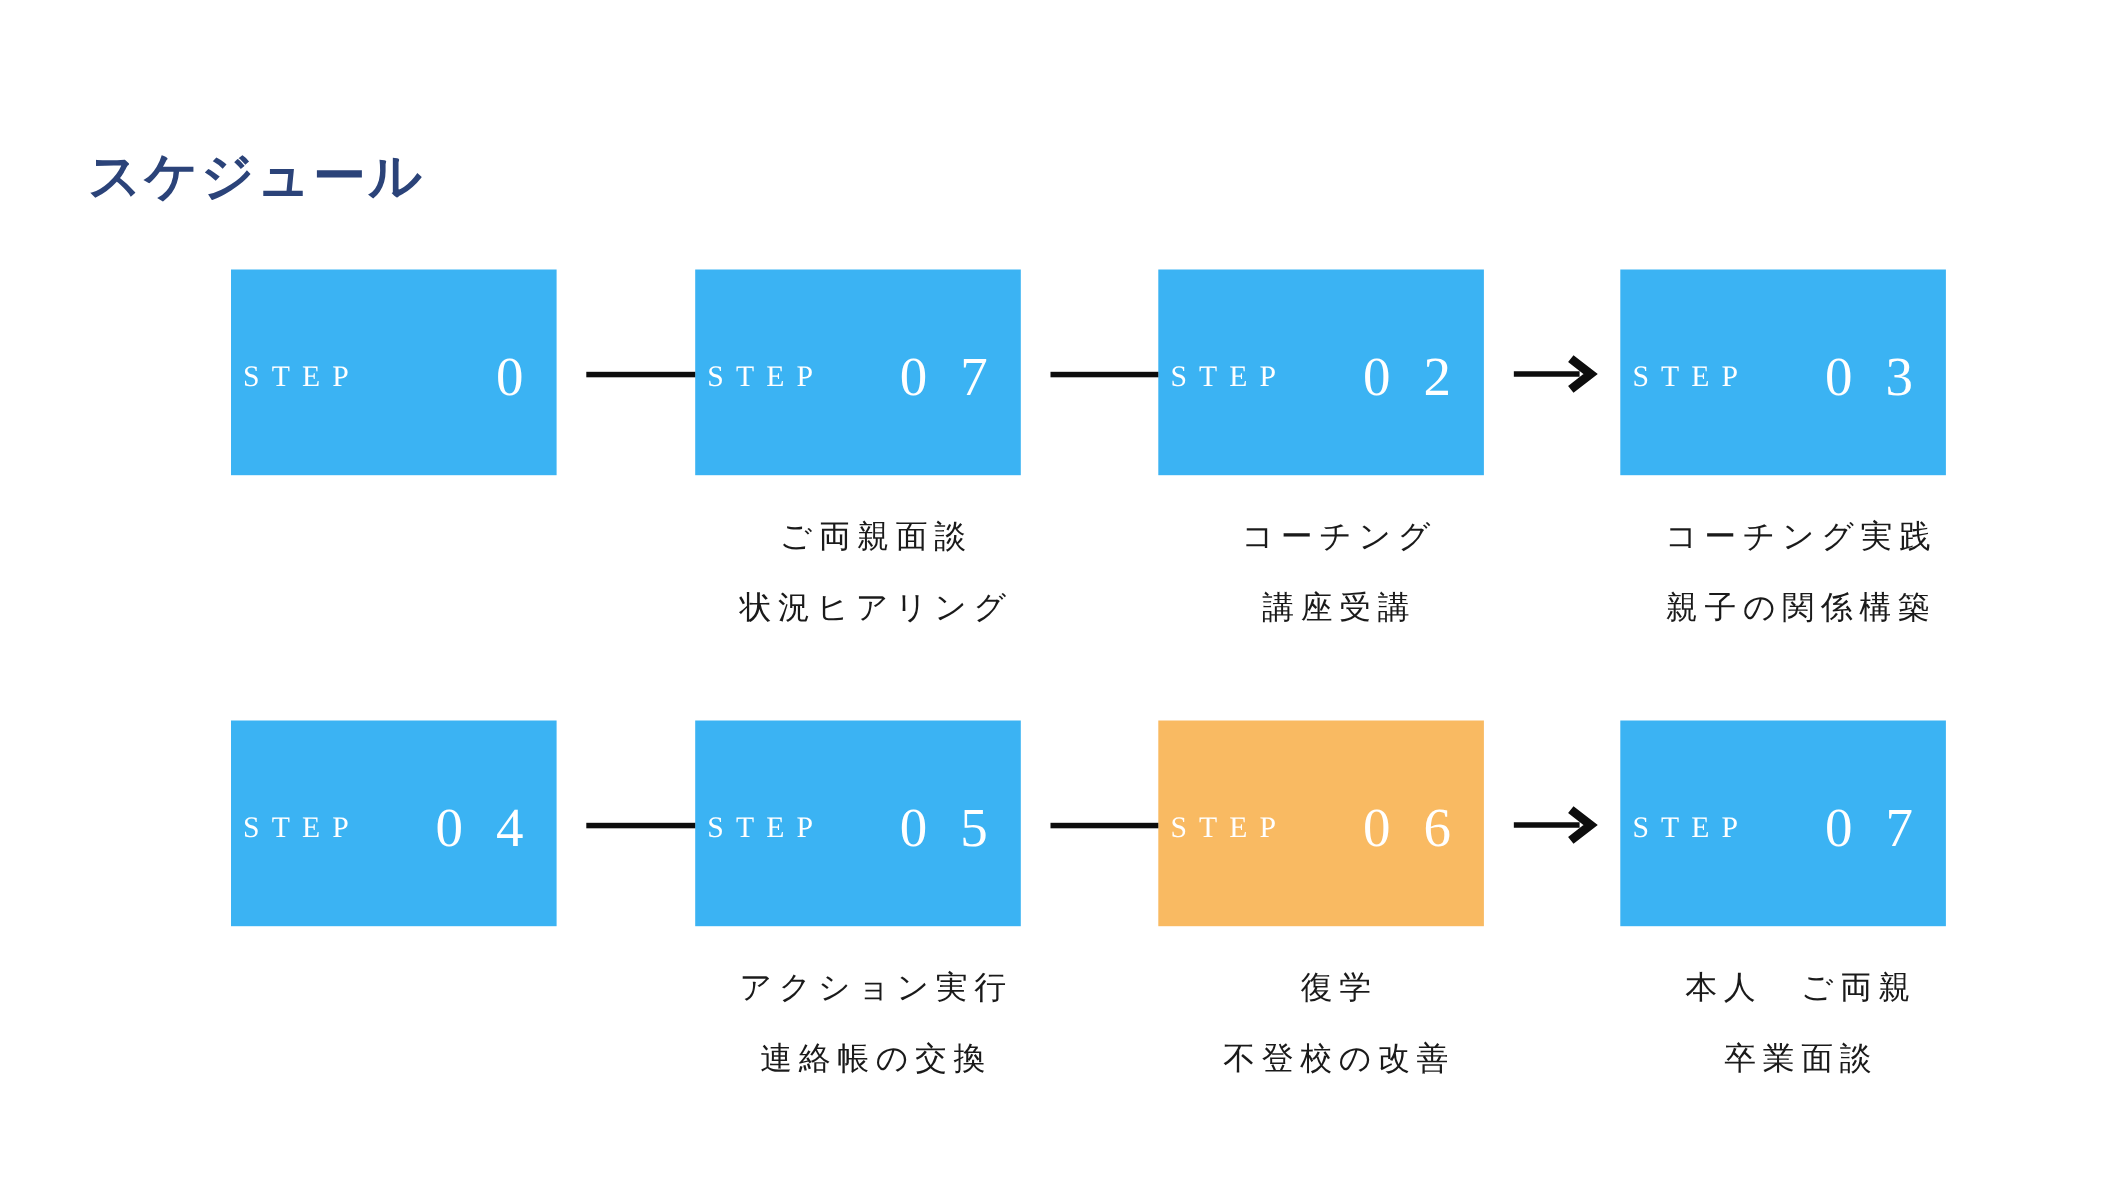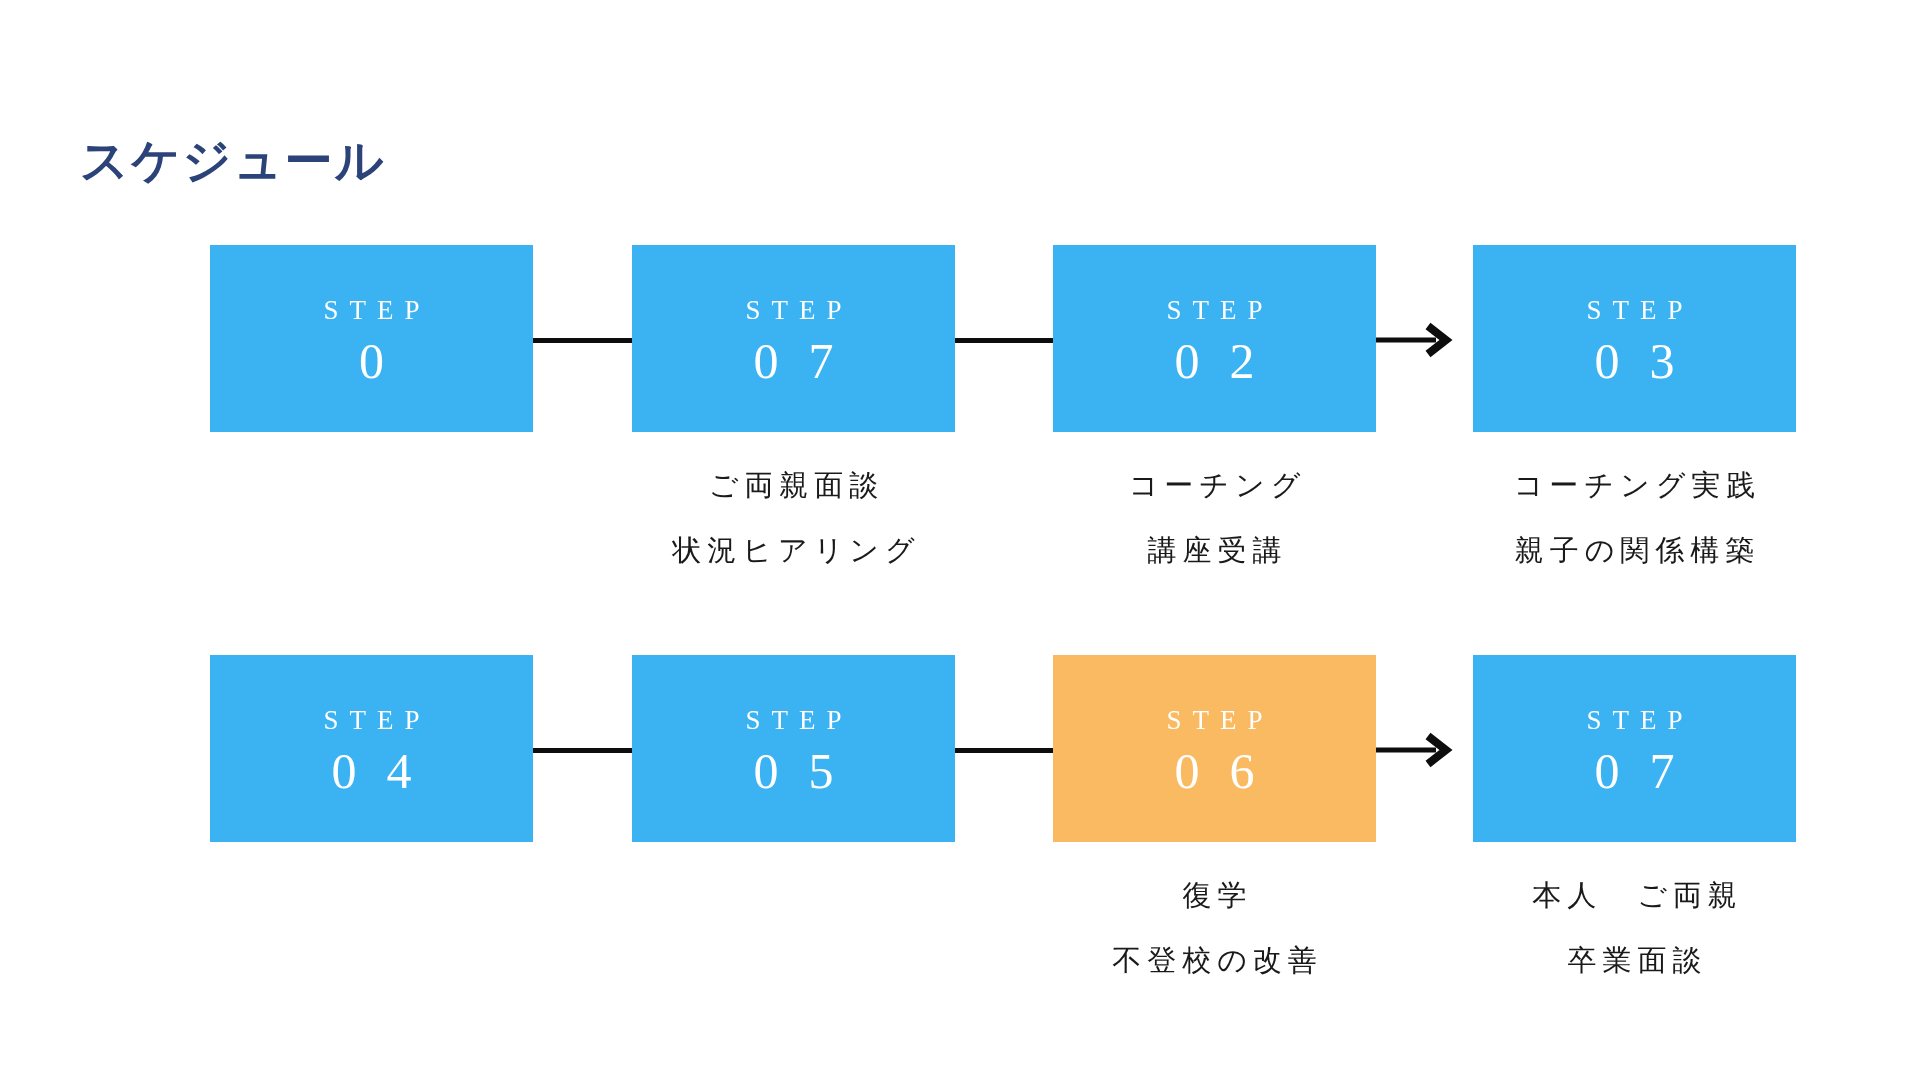--- a/index.html
+++ b/index.html
@@ -30,26 +30,26 @@
     position: absolute;
     width: 323px;
   }
   .cell.c0 { left: 210px; }
   .cell.c1 { left: 632px; }
   .cell.c2 { left: 1053px; }
   .cell.c3 { left: 1473px; }
   .cell.r0 { top: 245px; }
   .cell.r1 { top: 655px; }
   .step-box {
-    width: 323px;
+    width: 296px;
     height: 187px;
     display: flex;
-    flex-direction: column;
+    flex-direction: row;
     align-items: center;
-    justify-content: center;
+    justify-content: space-between;
     gap: 8px;
     padding-top: 6px;
     box-sizing: border-box;
     background: var(--box_blue, #3bb3f3);
   }
   .step-box.orange {
     background: var(--box_orange, #f9ba62);
   }
   .step-label {
     font-family: "Liberation Serif", "DejaVu Serif", serif;
@@ -70,21 +70,21 @@
   .caption {
     margin-top: 23px;
     height: 130px;
     display: flex;
     flex-direction: column;
     align-items: center;
     justify-content: center;
     gap: 29px;
   }
   .cap-line {
-    font-family: Liberation Mono, monospace;
+    font-family: Liberation Serif, serif;
     font-size: 29px;
     line-height: 36px;
     letter-spacing: 6px;
     padding-left: 6px;
     white-space: nowrap;
     color: var(--caption_text, #1a1a1a);
   }
   .connector-line {
     position: absolute;
     height: 5px;
@@ -158,20 +158,24 @@
     <div class="step-box">
       <div class="step-label">STEP</div>
       <div class="step-number">04</div>
     </div>
   </div>
 
   <div class="cell c1 r1">
     <div class="step-box">
       <div class="step-label">STEP</div>
       <div class="step-number">05</div>
+    </div>
+    <div class="caption">
+      <div class="cap-line">アクション実行</div>
+      <div class="cap-line">連絡帳の交換</div>
     </div>
   </div>
 
   <div class="cell c2 r1">
     <div class="step-box orange">
       <div class="step-label">STEP</div>
       <div class="step-number">06</div>
     </div>
     <div class="caption">
       <div class="cap-line">復学</div>

